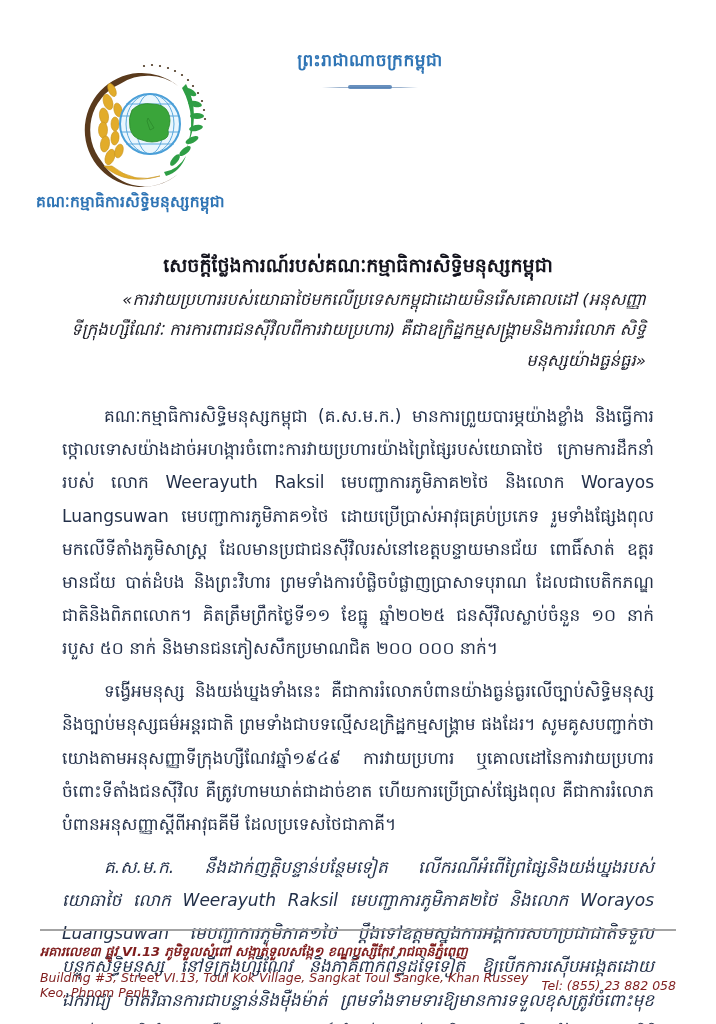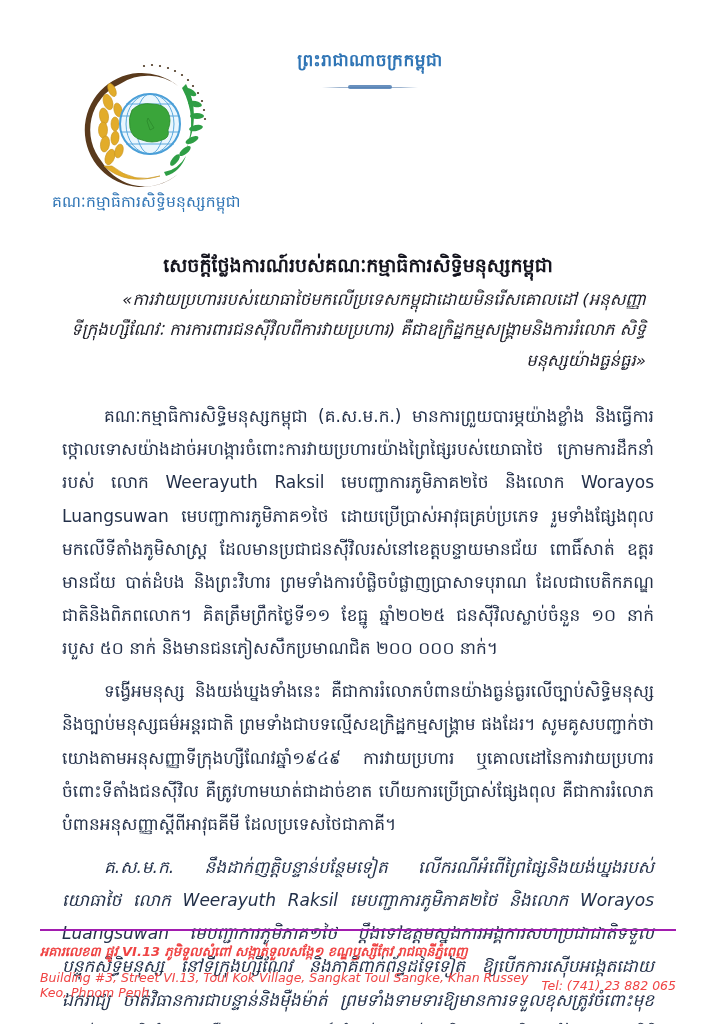--- a/index.html
+++ b/index.html
@@ -27,22 +27,22 @@
   }
   .ornament .line{
     position:absolute;top:2px;left:0;width:100%;height:1px;
     background:linear-gradient(to right,rgba(100,130,170,0),#9db4cf 18%,#9db4cf 82%,rgba(100,130,170,0));
   }
   .ornament .blob{
     position:absolute;top:0;left:50%;transform:translateX(-50%);
     width:44px;height:4px;border-radius:2px;background:#4e7db3;opacity:.85;
   }
   .committee{
-    position:absolute;left:52px;top:192px;
-    color:#2e74b5;font-weight:normal;font-size:15.5px;letter-spacing:.2px;
+    position:absolute;left:36px;top:192px;
+    color:#2e74b5;font-weight:bold;font-size:15.5px;letter-spacing:.2px;
   }
   
   .title{
     margin:20px 56px 0 56px;text-align:center;
     color:#15151f;font-weight:bold;font-size:19px;line-height:1.4;
   }
   .subtitle{
     margin:6px 70px 0 70px;text-align:right;
     color:#1a1a24;font-style:italic;font-weight:500;
     font-size:16.5px;line-height:1.85;
@@ -51,22 +51,22 @@
   .body-text p{
     margin:0 0 2px 0;
     color:#233049;font-size:17px;line-height:1.95;
     text-align:justify;text-indent:42px;
   }
   .body-text p.gap{margin-top:10px;}
   .body-text p.italic{font-style:italic;}
   
   .ftr{
     position:absolute;left:40px;right:40px;bottom:24px;
-    border-top:2px solid #a21caf;padding-top:12px;
-    color:#ef4444;font-style:italic;
+    border-top:2px solid #a3a3a3;padding-top:12px;
+    color:#7f1d1d;font-style:italic;
   }
   .ftr .kh-addr{font-size:13px;font-weight:bold;margin-bottom:8px;}
   .ftr .row{display:flex;justify-content:space-between;align-items:center;}
   .ftr .en-addr{font-size:12.5px;}
   .ftr .tel{font-size:12.5px;white-space:nowrap;}
 </style>
 </head>
 <body>
 
 <div class="page">
@@ -147,17 +147,17 @@
   <div class="body-text">
     <p class="gap">គណៈកម្មាធិការសិទ្ធិមនុស្សកម្ពុជា (គ.ស.ម.ក.) មានការព្រួយបារម្ភយ៉ាងខ្លាំង និងធ្វើការថ្កោលទោសយ៉ាងដាច់អហង្ការចំពោះការវាយប្រហារយ៉ាងព្រៃផ្សៃរបស់យោធាថៃ ក្រោមការដឹកនាំរបស់ លោក Weerayuth Raksil មេបញ្ជាការភូមិភាគ២ថៃ និងលោក Worayos Luangsuwan មេបញ្ជាការភូមិភាគ១ថៃ ដោយប្រើប្រាស់អាវុធគ្រប់ប្រភេទ រួមទាំងផ្សែងពុល មកលើទីតាំងភូមិសាស្ត្រ ដែលមានប្រជាជនស៊ីវិលរស់នៅខេត្តបន្ទាយមានជ័យ ពោធិ៍សាត់ ឧត្តរមានជ័យ បាត់ដំបង និងព្រះវិហារ ព្រមទាំងការបំផ្លិចបំផ្លាញប្រាសាទបុរាណ ដែលជាបេតិកភណ្ឌជាតិនិងពិភពលោក។ គិតត្រឹមព្រឹកថ្ងៃទី១១ ខែធ្នូ ឆ្នាំ២០២៥ ជនស៊ីវិលស្លាប់ចំនួន ១០ នាក់ របួស ៥០ នាក់ និងមានជនភៀសសឹកប្រមាណជិត ២០០ ០០០ នាក់។</p>
     <p class="gap">ទង្វើអមនុស្ស និងយង់ឃ្នងទាំងនេះ គឺជាការរំលោភបំពានយ៉ាងធ្ងន់ធ្ងរលើច្បាប់សិទ្ធិមនុស្ស និងច្បាប់មនុស្សធម៌អន្តរជាតិ ព្រមទាំងជាបទល្មើសឧក្រិដ្ឋកម្មសង្គ្រាម ផងដែរ។ សូមគូសបញ្ជាក់ថា យោងតាមអនុសញ្ញាទីក្រុងហ្សឺណែវឆ្នាំ១៩៤៩ ការវាយប្រហារ ឬគោលដៅនៃការវាយប្រហារចំពោះទីតាំងជនស៊ីវិល គឺត្រូវហាមឃាត់ជាដាច់ខាត ហើយការប្រើប្រាស់ផ្សែងពុល គឺជាការរំលោភបំពានអនុសញ្ញាស្តីពីអាវុធគីមី ដែលប្រទេសថៃជាភាគី។</p>
     <p class="gap italic">គ.ស.ម.ក. នឹងដាក់ញត្តិបន្ទាន់បន្ថែមទៀត លើករណីអំពើព្រៃផ្សៃនិងយង់ឃ្នងរបស់យោធាថៃ លោក Weerayuth Raksil មេបញ្ជាការភូមិភាគ២ថៃ និងលោក Worayos Luangsuwan មេបញ្ជាការភូមិភាគ១ថៃ ប្តឹងទៅឧត្តមស្នងការអង្គការសហប្រជាជាតិទទួលបន្ទុកសិទ្ធិមនុស្ស នៅទីក្រុងហ្សឺណែវ និងភាគីពាក់ព័ន្ធដទៃទៀត ឱ្យបើកការស៊ើបអង្កេតដោយឯករាជ្យ ចាត់វិធានការជាបន្ទាន់និងម៉ឺងម៉ាត់ ព្រមទាំងទាមទារឱ្យមានការទទួលខុសត្រូវចំពោះមុខច្បាប់។ ញត្តិទាំងនេះ គឺជាឯកសារយោងដ៏សំខាន់សម្រាប់ការពិភាក្សាក្នុងកិច្ចប្រជុំនៃយន្តការសិទ្ធិមនុស្សនានារបស់ក្រុមប្រឹក្សាសិទ្ធិមនុស្សអង្គការសហប្រជាជាតិ និងយន្តការតាមសន្ធិសញ្ញាសិទ្ធិមនុស្សអន្តរជាតិ អំពីករណីរំលោភសិទ្ធិមនុស្សយ៉ាងធ្ងន់ធ្ងរពីភាគីថៃមកលើប្រទេសកម្ពុជា។</p>
   </div>
 
   <div class="ftr">
     <div class="kh-addr">អគារលេខ៣ ផ្លូវ VI.13 ភូមិទួលសំពៅ សង្កាត់ទួលសង្កែ១ ខណ្ឌឫស្សីកែវ រាជធានីភ្នំពេញ</div>
     <div class="row">
       <span class="en-addr">Building #3, Street VI.13, Toul Kok Village, Sangkat Toul Sangke, Khan Russey Keo, Phnom Penh</span>
-      <span class="tel">Tel: (741) 23 882 065</span>
+      <span class="tel">Tel: (855) 23 882 058</span>
     </div>
   </div>
 
 </div>
 
 </body></html>

